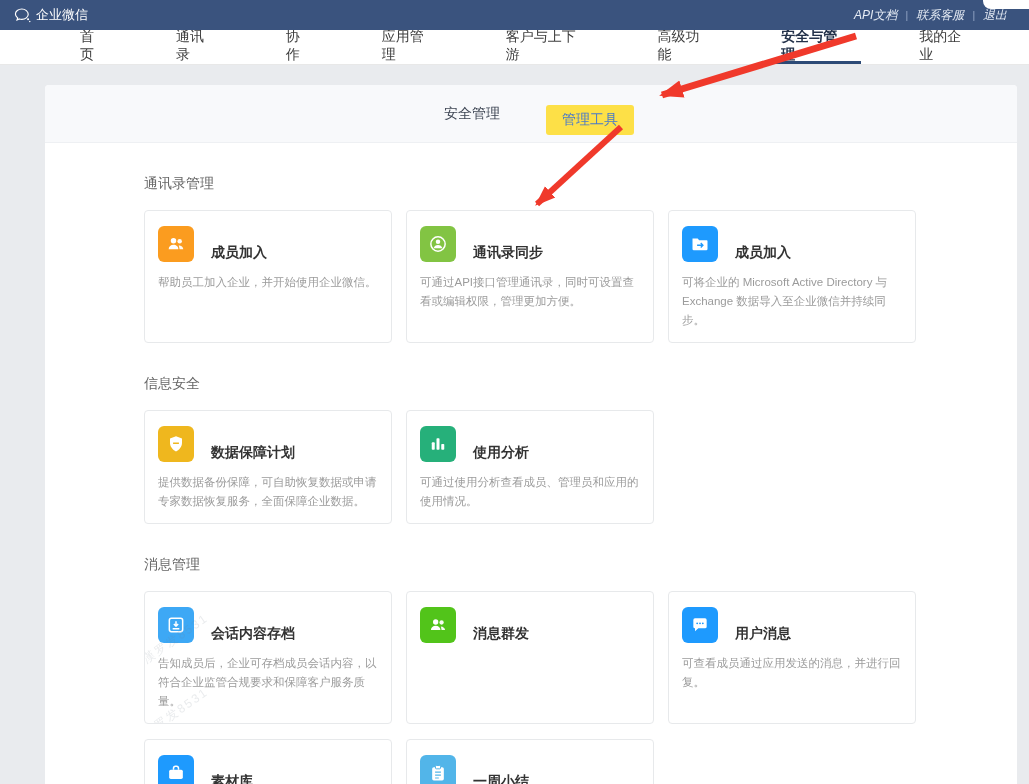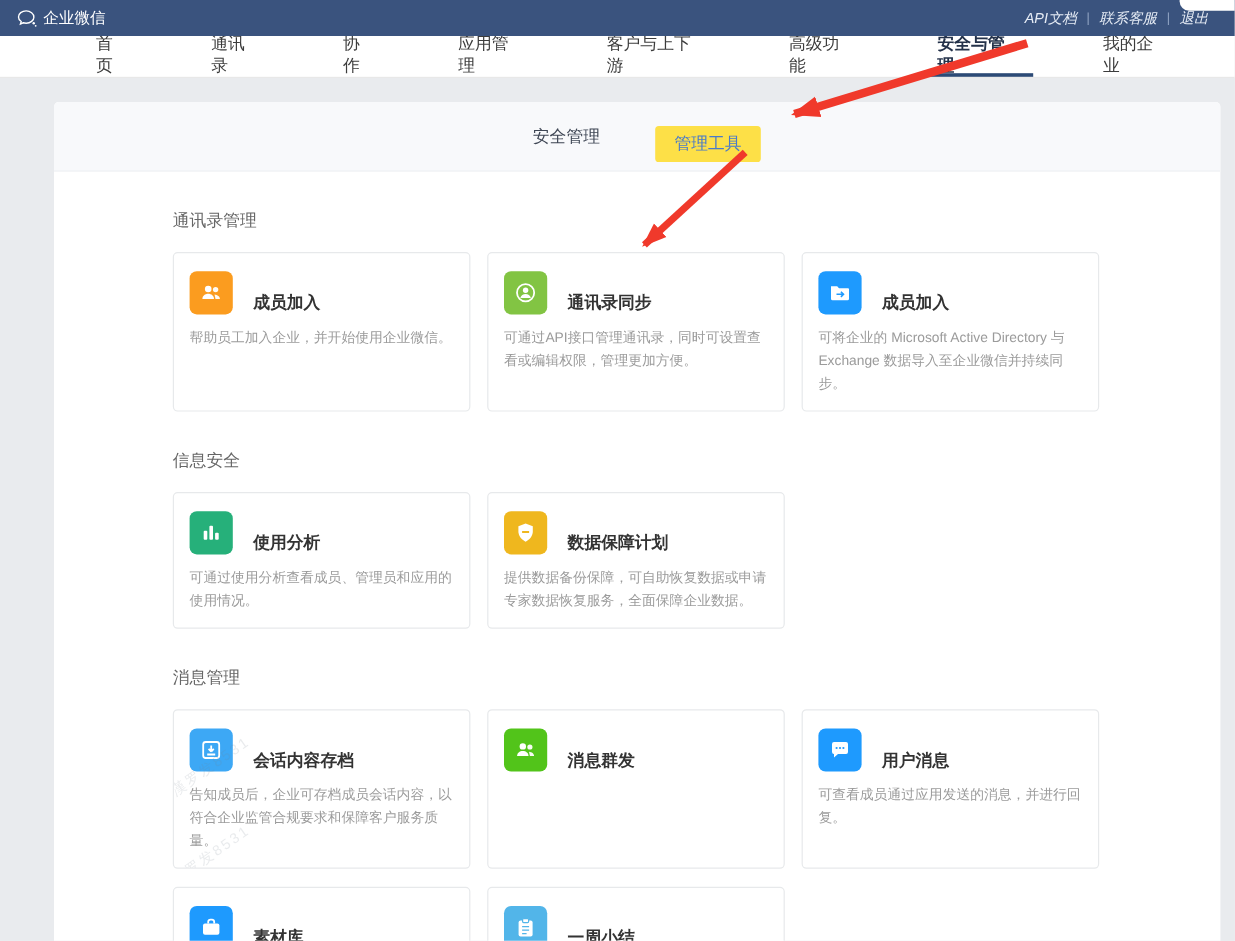--- a/index.html
+++ b/index.html
@@ -139,43 +139,43 @@
           <span class="card-title">成员加入</span>
         </div>
         <p class="card-desc">可将企业的 Microsoft Active Directory 与 Exchange 数据导入至企业微信并持续同步。</p>
       </div>
     </div>
 
     <div class="section-title">信息安全</div>
     <div class="cards">
       <div class="card">
         <div class="card-head">
+          <span class="icon-box" style="background: rgb(239, 183, 30); color: rgb(239, 183, 30);">
+            <svg width="20" height="20" viewBox="0 0 24 24">
+                <path d="M12 2.8l7.2 2.6v5.1c0 4.6-3 8.3-7.2 10.5C7.8 18.8 4.8 15.1 4.8 10.5V5.4z" fill="#fff"></path>
+                <path d="M8.5 11.2h7" stroke="currentColor" stroke-width="1.8"></path>
+              </svg>
+          </span>
+          <span class="card-title">数据保障计划</span>
+        </div>
+        <p class="card-desc">提供数据备份保障，可自助恢复数据或申请专家数据恢复服务，全面保障企业数据。</p>
+      </div>
+
+      <div class="card">
+        <div class="card-head">
           <span class="icon-box" style="background: rgb(38, 176, 122); color: rgb(38, 176, 122);">
             <svg width="20" height="20" viewBox="0 0 24 24">
                 <rect x="4.5" y="10" width="3.6" height="9" rx="1" fill="#fff"></rect>
                 <rect x="10.2" y="5" width="3.6" height="14" rx="1" fill="#fff"></rect>
                 <rect x="15.9" y="12" width="3.6" height="7" rx="1" fill="#fff"></rect>
               </svg>
           </span>
           <span class="card-title">使用分析</span>
         </div>
         <p class="card-desc">可通过使用分析查看成员、管理员和应用的使用情况。</p>
-      </div>
-
-      <div class="card">
-        <div class="card-head">
-          <span class="icon-box" style="background: rgb(239, 183, 30); color: rgb(239, 183, 30);">
-            <svg width="20" height="20" viewBox="0 0 24 24">
-                <path d="M12 2.8l7.2 2.6v5.1c0 4.6-3 8.3-7.2 10.5C7.8 18.8 4.8 15.1 4.8 10.5V5.4z" fill="#fff"></path>
-                <path d="M8.5 11.2h7" stroke="currentColor" stroke-width="1.8"></path>
-              </svg>
-          </span>
-          <span class="card-title">数据保障计划</span>
-        </div>
-        <p class="card-desc">提供数据备份保障，可自助恢复数据或申请专家数据恢复服务，全面保障企业数据。</p>
       </div>
     </div>
 
     <div class="section-title">消息管理</div>
     <div class="cards">
       <div class="card">
         <span class="wm" style="top:86px;">雷韵传漢罗发8531</span>
         <span class="wm" style="top:160px;">雷韵传漢罗发8531</span>
         <span class="wm" style="top:234px;">雷韵传漢罗发8531</span>
         <div class="card-head">

